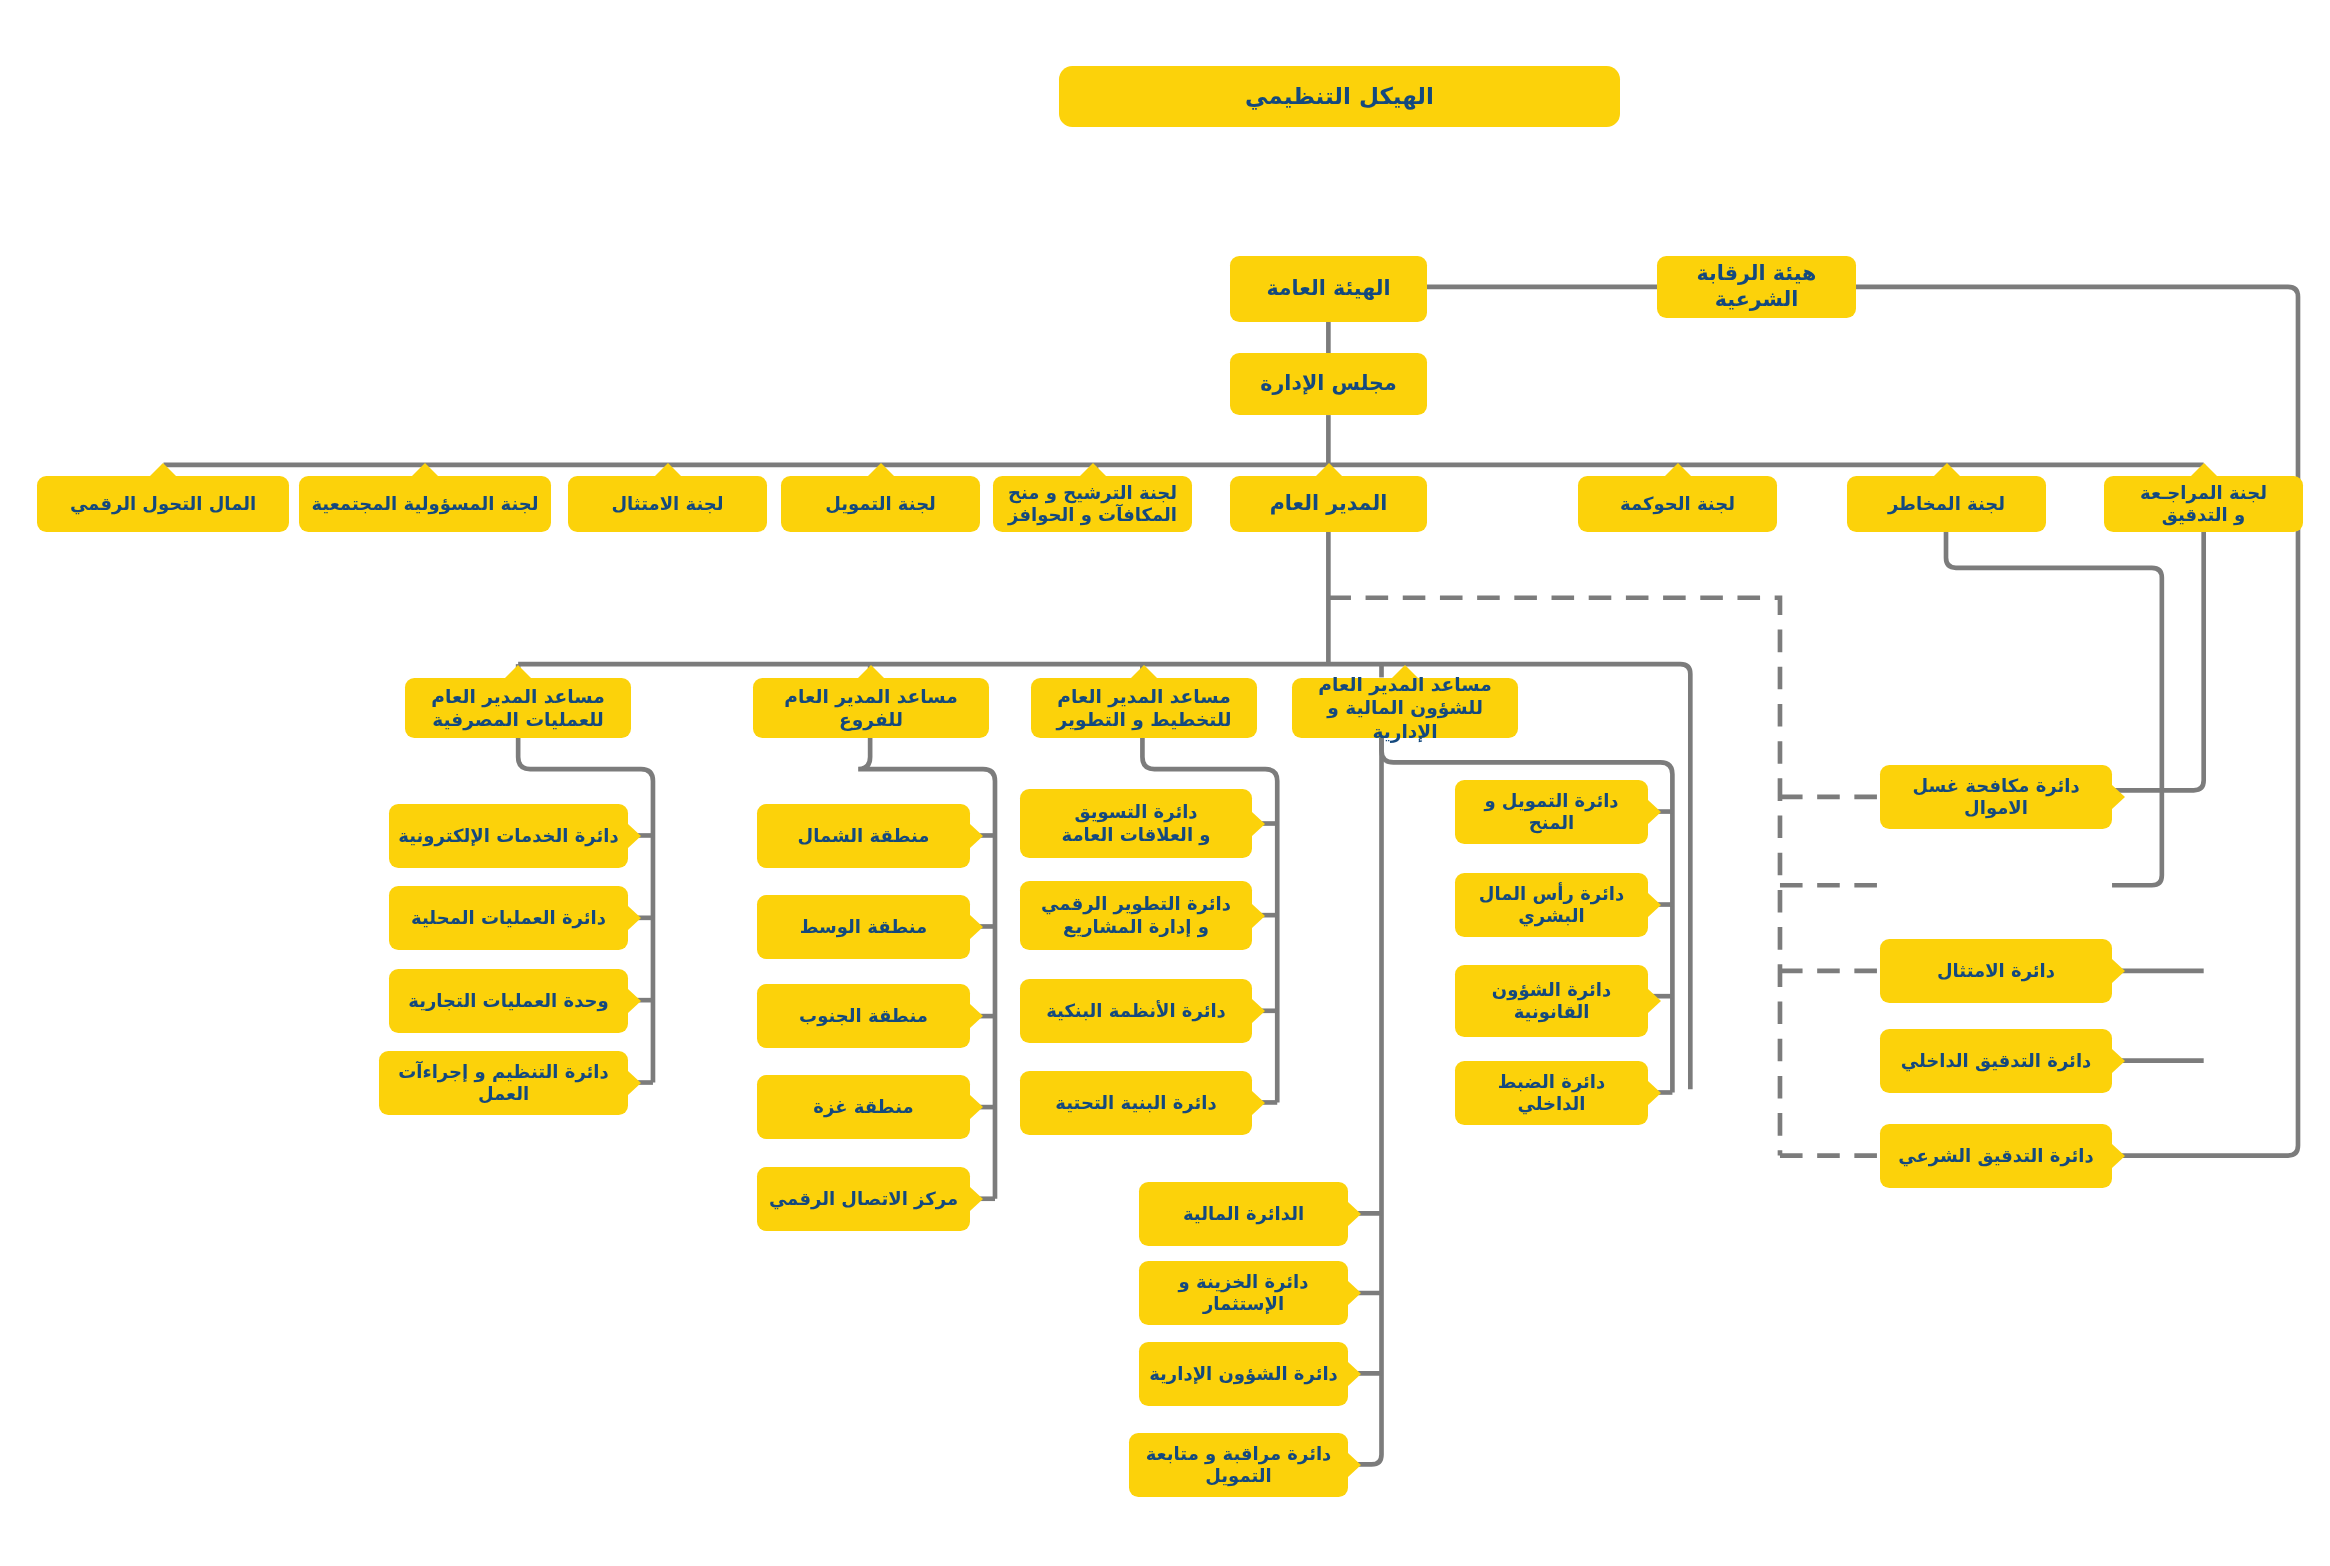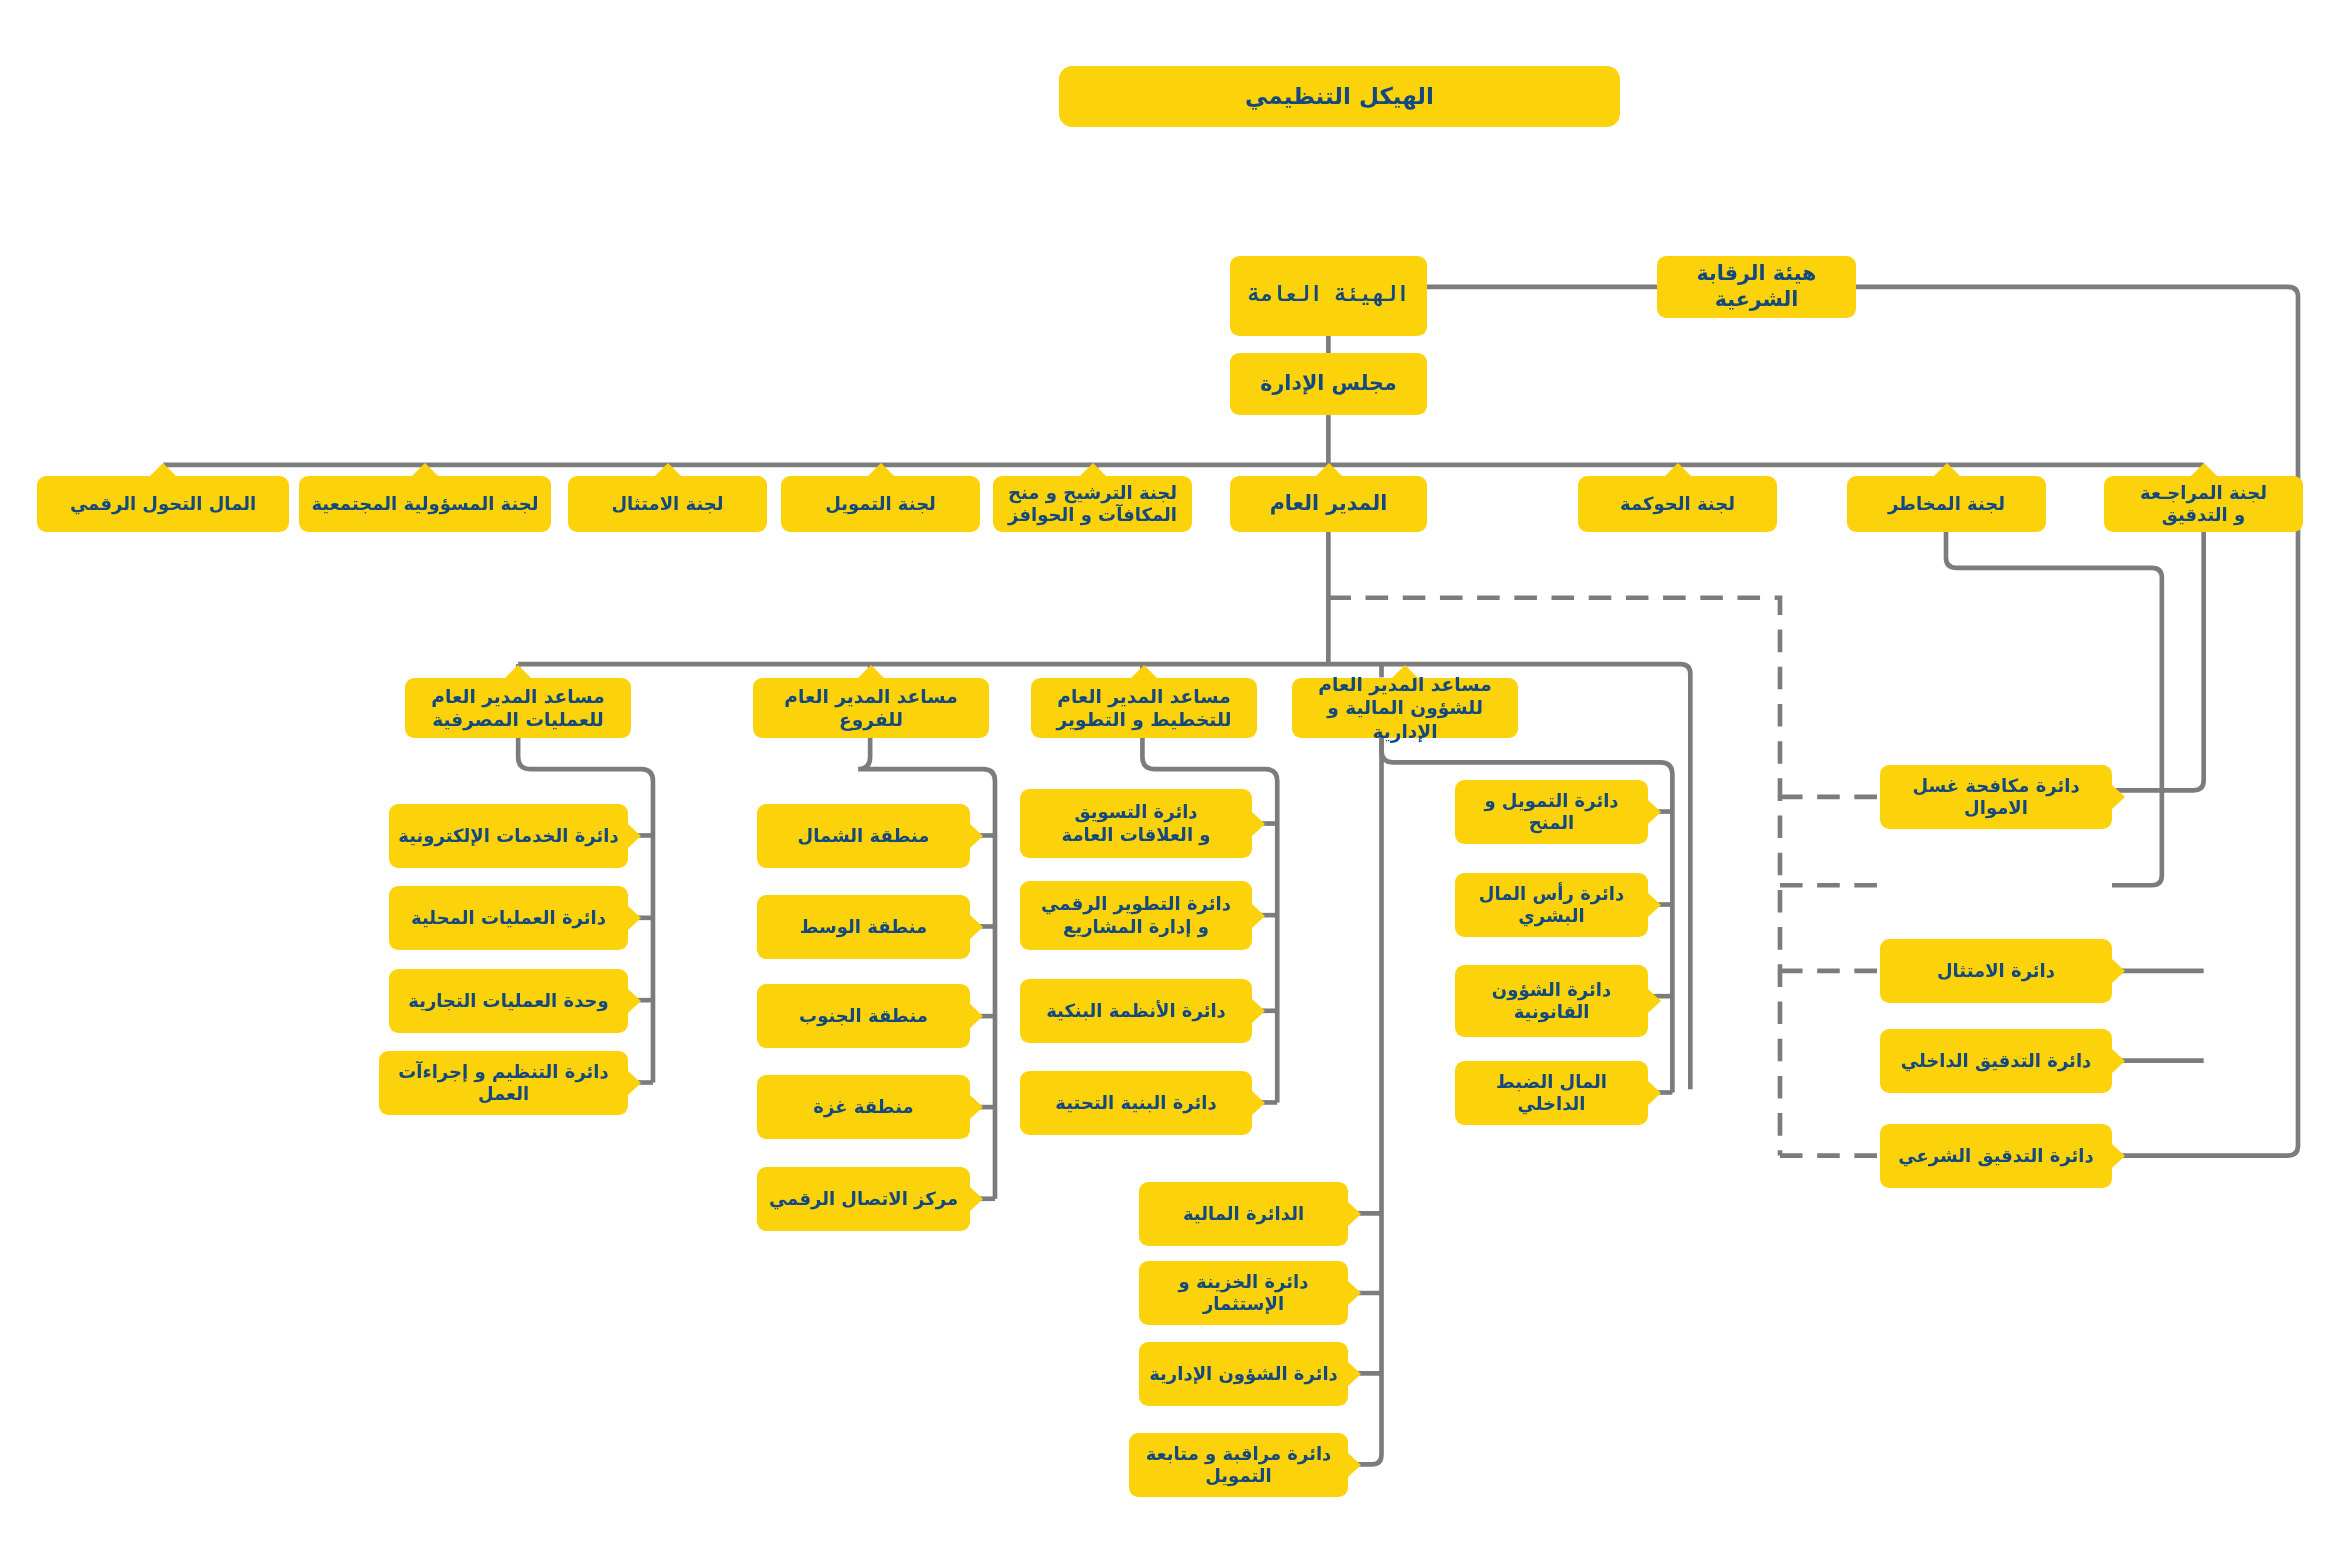--- a/index.html
+++ b/index.html
@@ -127,21 +127,21 @@
       <path d="M2080,1827 H2030"></path>
         <path d="M2080,1947 H2030"></path>
         <path d="M2080,2068 H2030"></path>
     </g>
   </svg>
 
   <div class="node title-node" style="left:1059px;top:66px;width:561px;height:61px;">
     <span>الهيكل التنظيمي</span>
   </div>
 
-  <div class="node lvl-main" style="left:1230px;top:256px;width:197px;height:80px;font-family:Liberation Mono, monospace;">
+  <div class="node lvl-main" style="left:1230px;top:256px;width:197px;height:66px;">
     <span>الهيئة العامة</span>
   </div>
 
   <div class="node lvl-main" style="left:1230px;top:353px;width:197px;height:62px;">
     <span>مجلس الإدارة</span>
   </div>
 
   <div class="node lvl-main" style="left:1657px;top:256px;width:199px;height:62px;">
     <span>هيئة الرقابة الشرعية</span>
   </div>
@@ -239,21 +239,21 @@
   <div class="node lvl-dept pt-right" style="left:1455px;top:780px;width:193px;height:64px;">
     <span>دائرة التمويل و المنح</span>
   </div>
   <div class="node lvl-dept pt-right" style="left:1455px;top:873px;width:193px;height:64px;">
     <span>دائرة رأس المال البشري</span>
   </div>
   <div class="node lvl-dept pt-right" style="left:1455px;top:965px;width:193px;height:72px;">
     <span>دائرة الشؤون القانونية</span>
   </div>
   <div class="node lvl-dept pt-right" style="left:1455px;top:1061px;width:193px;height:64px;">
-    <span>المال الضبط الداخلي</span>
+    <span>دائرة الضبط الداخلي</span>
   </div>
 
   <div class="node lvl-dept pt-right" style="left:1139px;top:1182px;width:209px;height:64px;">
     <span>الدائرة المالية</span>
   </div>
   <div class="node lvl-dept pt-right" style="left:1139px;top:1261px;width:209px;height:64px;">
     <span>دائرة الخزينة و الإستثمار</span>
   </div>
   <div class="node lvl-dept pt-right" style="left:1139px;top:1342px;width:209px;height:64px;">
     <span>دائرة الشؤون الإدارية</span>

